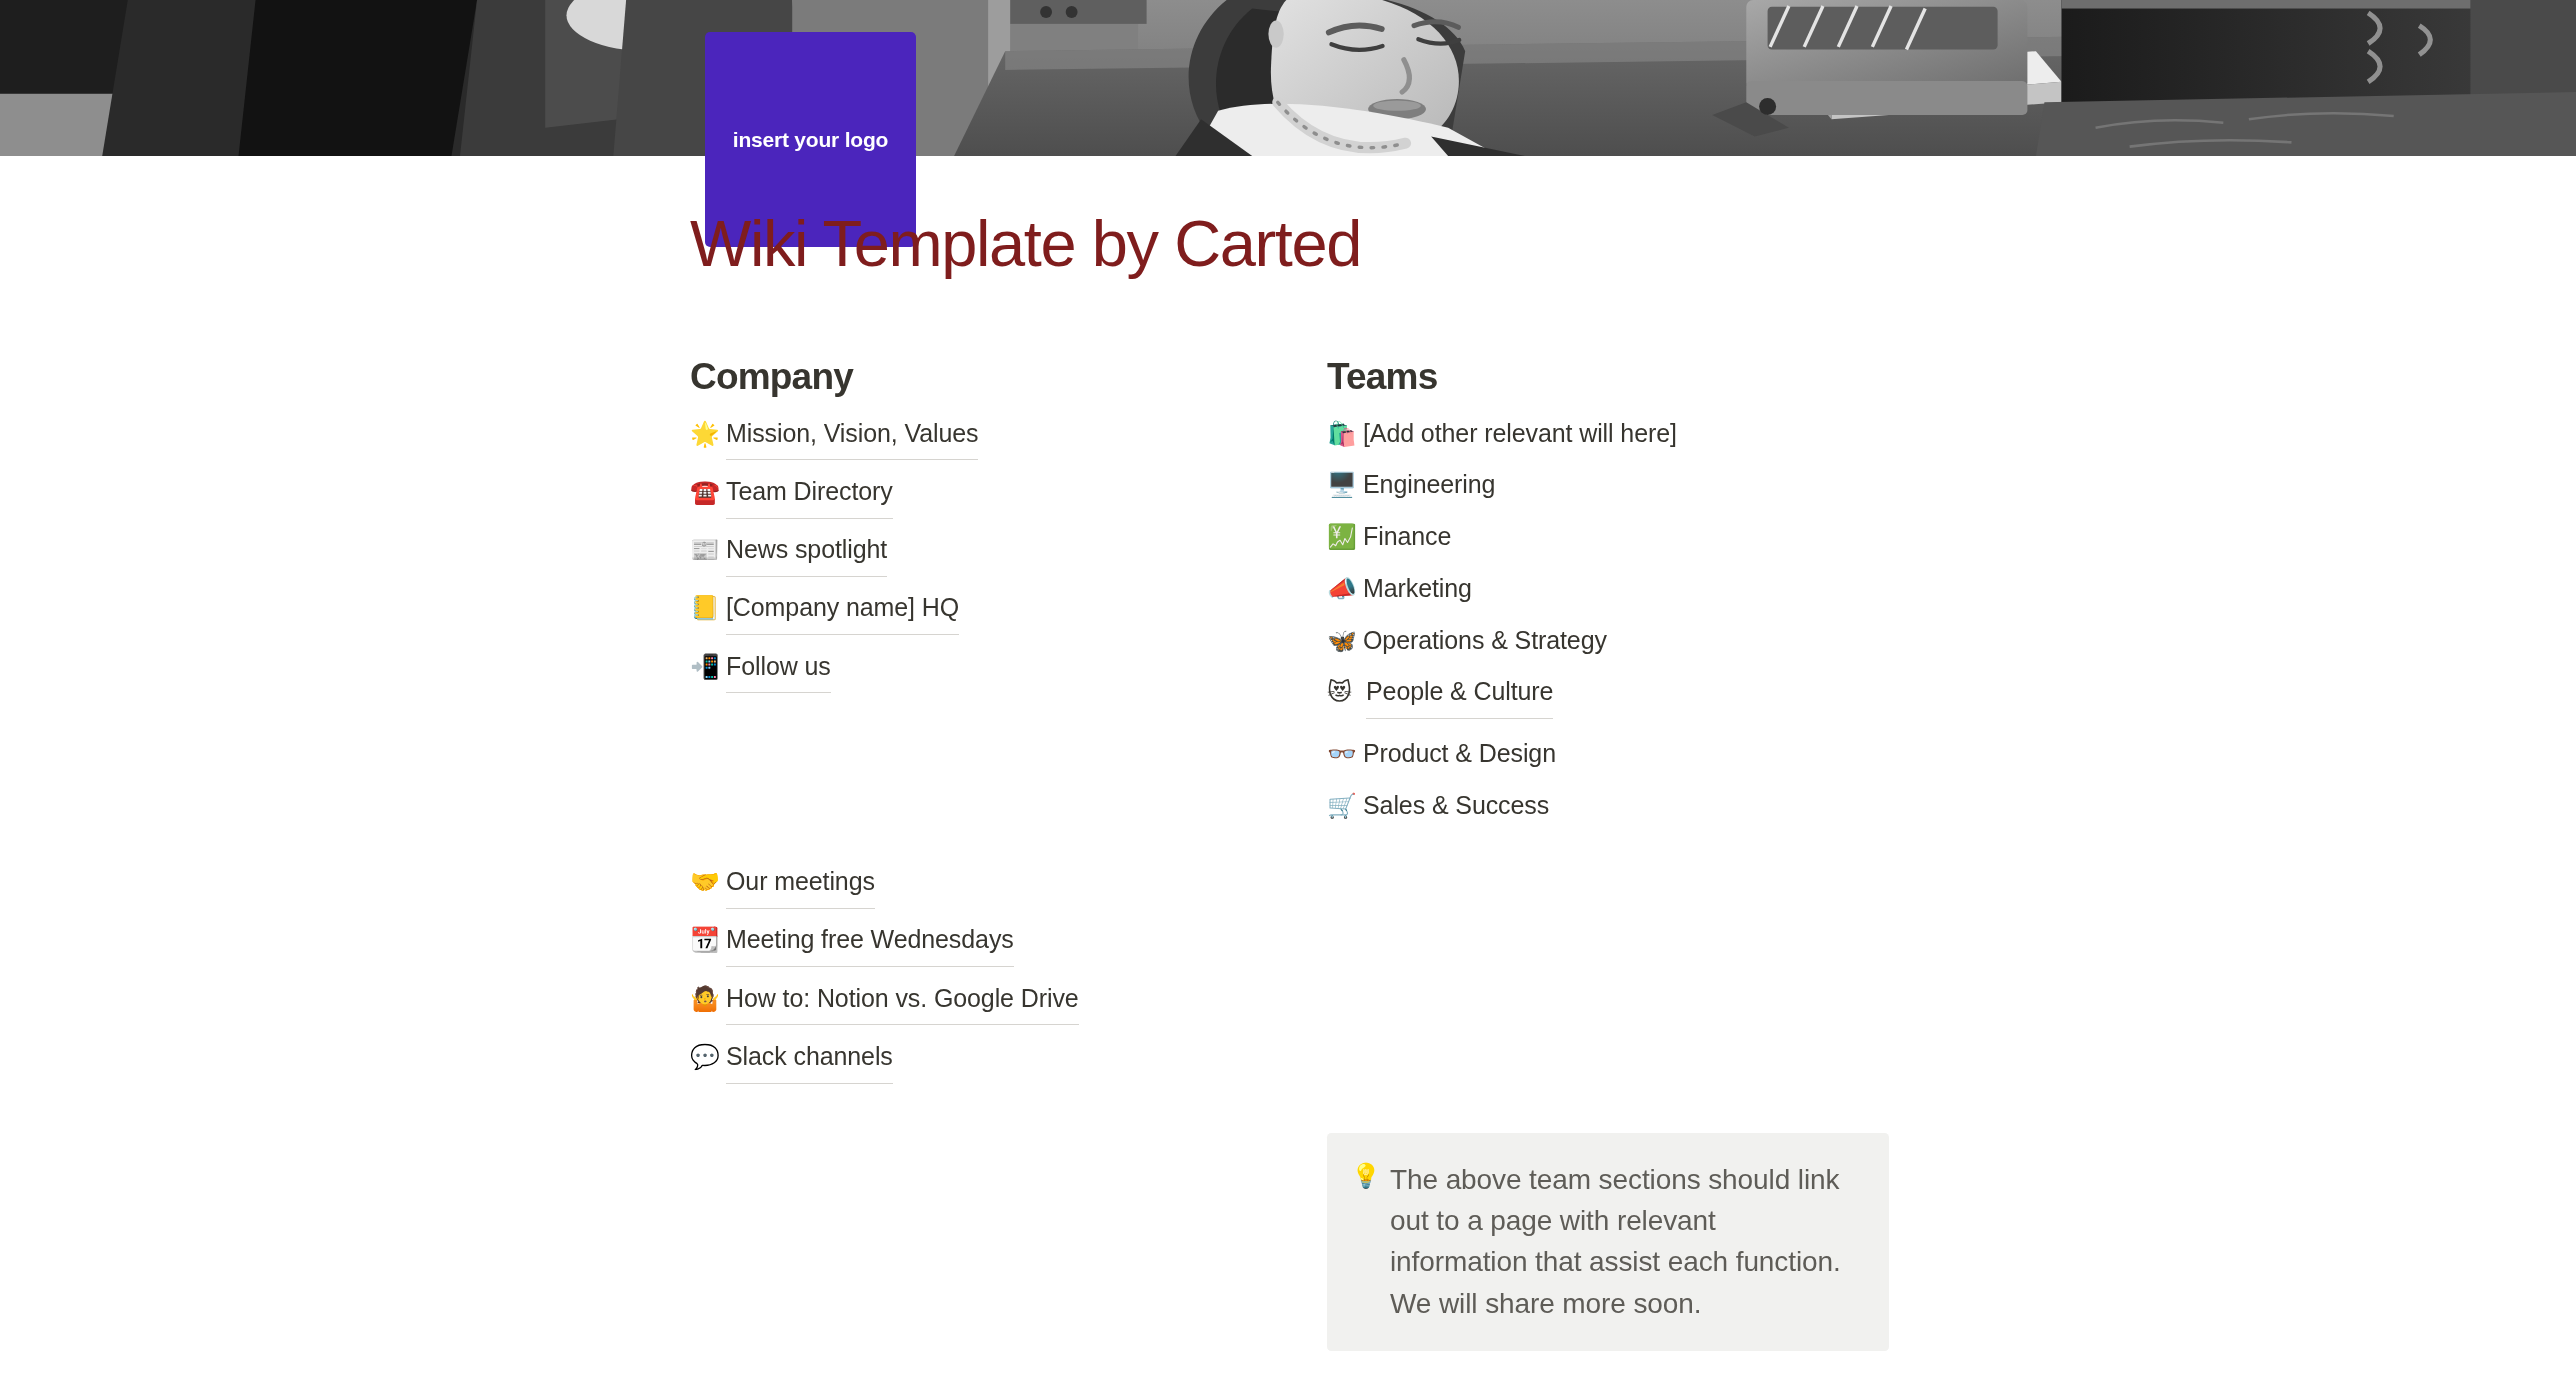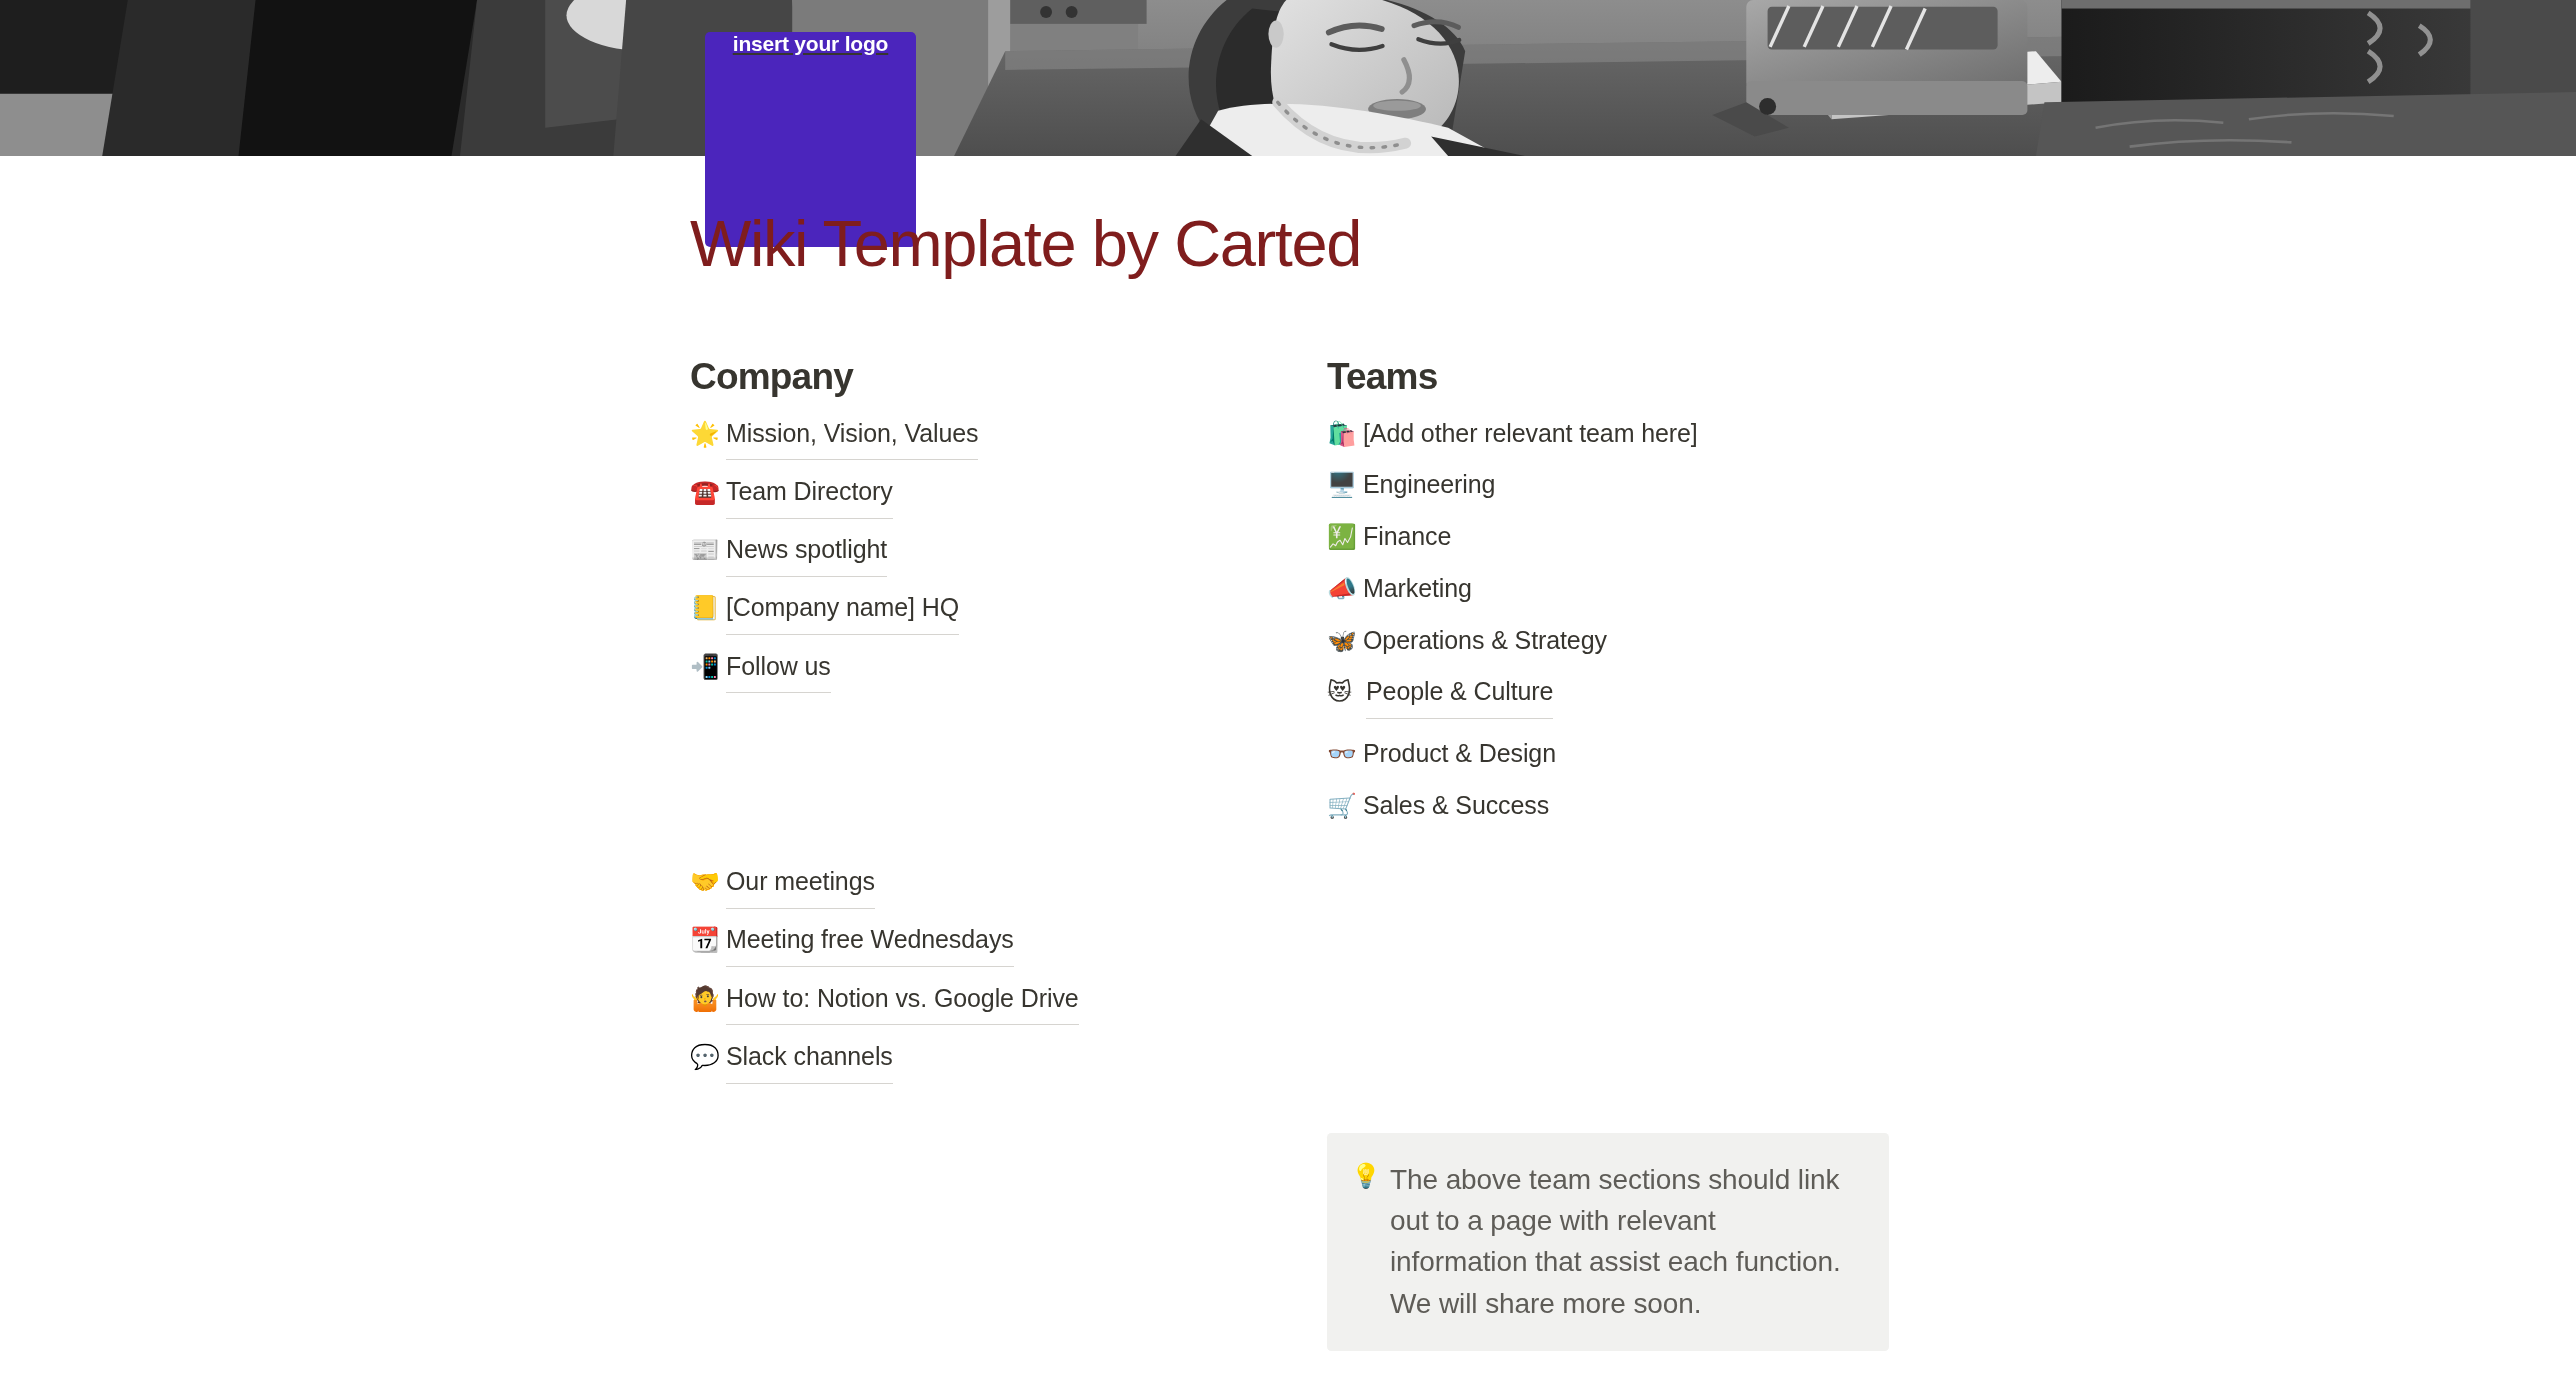--- a/index.html
+++ b/index.html
@@ -30,23 +30,22 @@
   
   .logo {
     position: absolute;
     left: 705px;
     top: 32px;
     width: 211px;
     height: 215px;
     background: #4b25bc;
     border-radius: 5.1px;
     display: flex;
-    align-items: flex-start;
+    align-items: center;
     justify-content: center;
-    text-decoration: underline;
   }
   .logo-text {
     color: #ffffff;
     font-size: 21px;
     font-weight: 700;
     letter-spacing: -0.2px;
     font-family: "Liberation Sans", sans-serif;
   }
 
   .page-title {
@@ -303,21 +302,21 @@
 
   </div>
 </div>
 
 <div class="col-right">
   <h2 class="section-head">Teams</h2>
   <div class="links">
 
     <div class="link-row">
       <span class="emoji">🛍️</span>
-      <span class="label">[Add other relevant team here]</span>
+      <span class="label">[Add other relevant will here]</span>
     </div>
 
     <div class="link-row">
       <span class="emoji">🖥️</span>
       <span class="label">Engineering</span>
     </div>
 
     <div class="link-row">
       <span class="emoji">💹</span>
       <span class="label">Finance</span>

